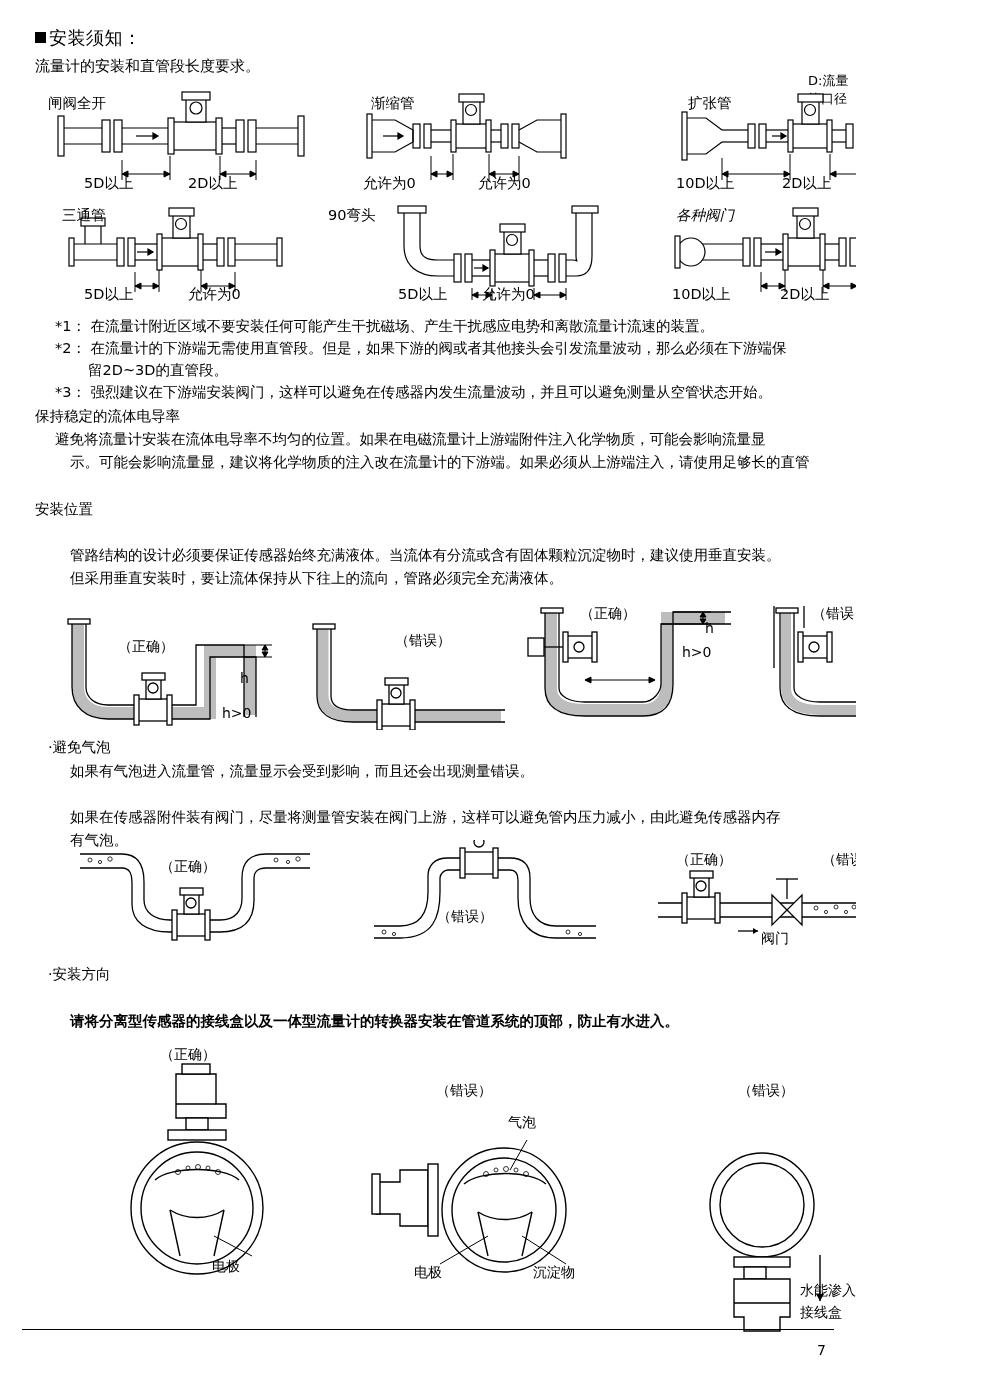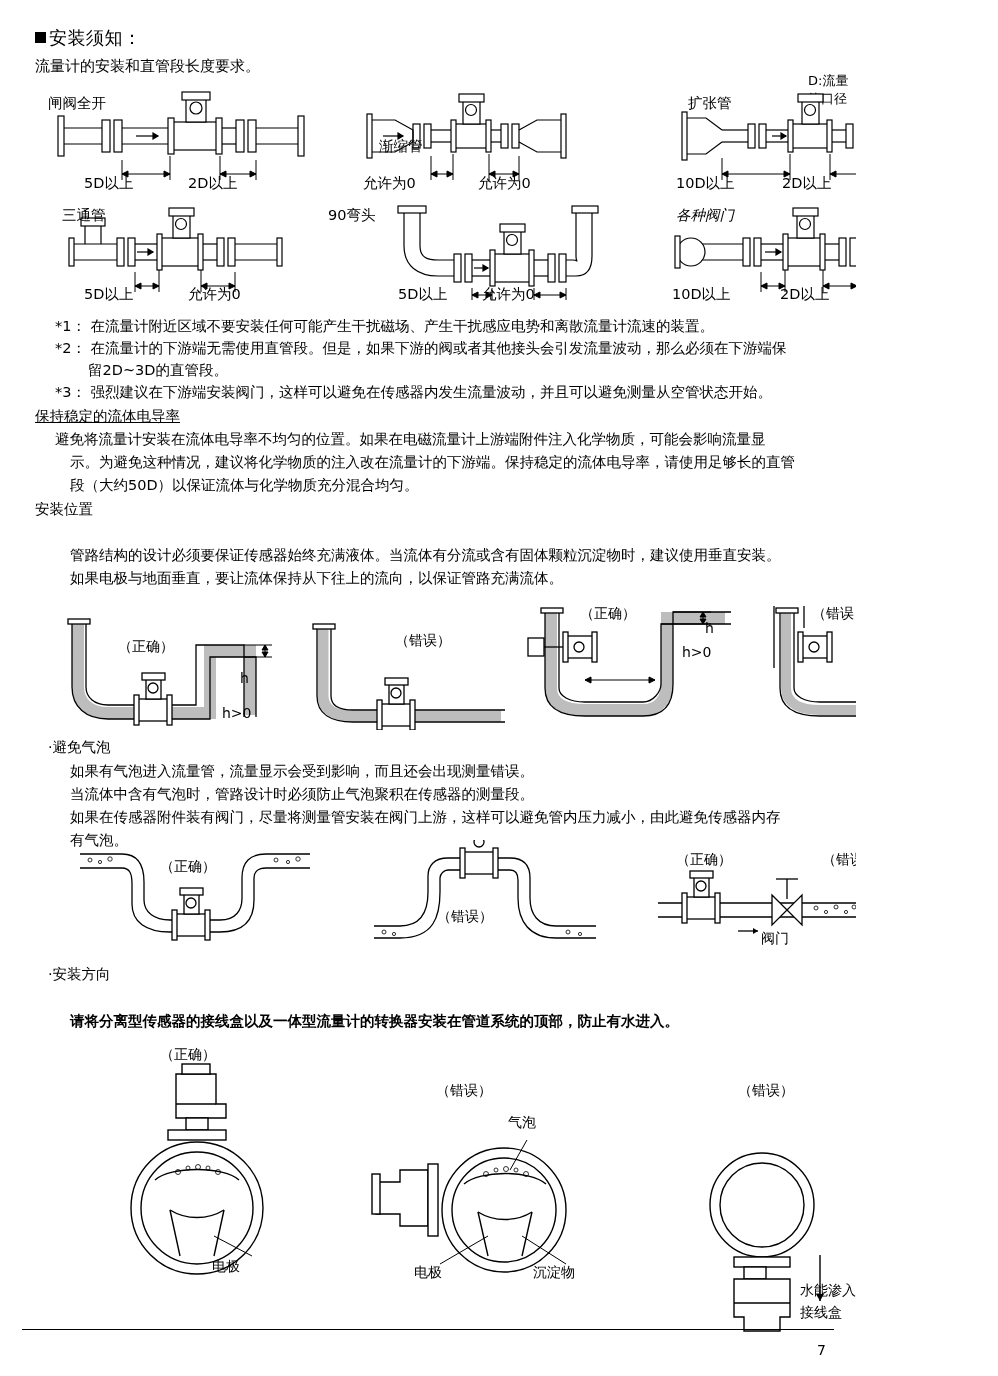--- a/index.html
+++ b/index.html
@@ -108,21 +108,21 @@
           <line x1="164" y1="68" x2="164" y2="92"></line>
         <line x1="76" y1="86" x2="98" y2="86"></line>
           <line x1="134" y1="86" x2="164" y2="86"></line>
         <path d="M76 86 l6 -3 v6 z" fill="#000"></path>
           <path d="M98 86 l-6 -3 v6 z" fill="#000"></path>
         <path d="M134 86 l6 -3 v6 z" fill="#000"></path>
           <path d="M164 86 l-6 -3 v6 z" fill="#000"></path>
       </g>
     </svg>
   </div>
-  <div class="cap" style="left:379px;top:94px;margin-top:43px;">渐缩管</div>
+  <div class="cap" style="left:371px;top:94px;">渐缩管</div>
   <div class="cap" style="left:363px;top:174px;">允许为0</div>
   <div class="cap" style="left:478px;top:174px;">允许为0</div>
 
   <div class="dg" style="left:660px;top:88px;">
     <svg width="280" height="105" viewBox="0 0 280 105">
       <g stroke="#000" fill="none" stroke-width="1.2">
         <rect x="88" y="36" width="7" height="24" fill="#fff"></rect>
         <rect x="99" y="36" width="7" height="24" fill="#fff"></rect>
         <rect x="186" y="36" width="7" height="24" fill="#fff"></rect>
         <rect x="197" y="36" width="7" height="24" fill="#fff"></rect>
@@ -301,28 +301,27 @@
   </div>
   <div class="cap" style="left:676px;top:206px;font-style:italic;">各种阀门</div>
   <div class="cap" style="left:672px;top:285px;">10D以上</div>
   <div class="cap" style="left:780px;top:285px;">2D以上</div>
 
   <div class="note" style="left:55px;top:315px;">*1： 在流量计附近区域不要安装任何可能产生干扰磁场、产生干扰感应电势和离散流量计流速的装置。</div>
   <div class="note" style="left:55px;top:337px;">*2： 在流量计的下游端无需使用直管段。但是，如果下游的阀或者其他接头会引发流量波动，那么必须在下游端保</div>
   <div class="note" style="left:88px;top:359px;">留2D~3D的直管段。</div>
   <div class="note" style="left:55px;top:381px;">*3： 强烈建议在下游端安装阀门，这样可以避免在传感器内发生流量波动，并且可以避免测量从空管状态开始。</div>
 
-  <div class="note" style="left:35px;top:405px;text-decoration:underline;">保持稳定的流体电导率</div>
+  <div class="note" style="left:35px;top:405px;">保持稳定的流体电导率</div>
   <div class="note" style="left:55px;top:428px;">避免将流量计安装在流体电导率不均匀的位置。如果在电磁流量计上游端附件注入化学物质，可能会影响流量显</div>
-  <div class="note" style="left:70px;top:451px;">示。为避免这种情况，建议将化学物质的注入改在流量计的下游端。保持稳定的流体电导率，请使用足够长的直管</div>
-  <div class="note" style="left:70px;top:474px;">段（大约50D）以保证流体与化学物质充分混合均匀。</div>
+  <div class="note" style="left:70px;top:451px;">示。可能会影响流量显，建议将化学物质的注入改在流量计的下游端。如果必须从上游端注入，请使用足够长的直管</div>
 
   <div class="note" style="left:35px;top:498px;">安装位置</div>
   <div class="note" style="left:70px;top:544px;">管路结构的设计必须要保证传感器始终充满液体。当流体有分流或含有固体颗粒沉淀物时，建议使用垂直安装。</div>
-  <div class="note" style="left:70px;top:567px;">如果电极与地面垂直，要让流体保持从下往上的流向，以保证管路充满流体。</div>
+  <div class="note" style="left:70px;top:567px;">但采用垂直安装时，要让流体保持从下往上的流向，管路必须完全充满液体。</div>
 
   <div class="dg" style="left:60px;top:595px;">
     <svg width="230" height="135" viewBox="0 0 230 135">
       <path d="M18 28 L18 92 C18 108 30 118 48 118 L150 118 L150 56 L190 56 L190 120" fill="none" stroke="#bdbdbd" stroke-width="12"></path>
       <g stroke="#000" fill="none" stroke-width="1.3">
         <path d="M12 28 L12 92 C12 112 26 124 48 124 L150 124 L150 62 L196 62 L196 122"></path>
         <path d="M26 28 L26 92 C26 102 34 110 48 110 L136 110 L136 50 L184 50 L184 122"></path>
         <rect x="8" y="24" width="22" height="5" fill="#fff"></rect>
 
         <rect x="76" y="104" width="34" height="22" fill="#fff"></rect>
@@ -406,21 +405,20 @@
         <circle cx="54" cy="55" r="5" fill="#fff"></circle>
         <line x1="14" y1="14" x2="14" y2="76"></line>
         <line x1="44" y1="14" x2="44" y2="36"></line>
       </g>
     </svg>
   </div>
   <div class="cap-s" style="left:812px;top:605px;">（错误）</div>
 
   <div class="note" style="left:48px;top:736px;">·避免气泡</div>
   <div class="note" style="left:70px;top:760px;">如果有气泡进入流量管，流量显示会受到影响，而且还会出现测量错误。</div>
-  <div class="note" style="left:70px;top:783px;">当流体中含有气泡时，管路设计时必须防止气泡聚积在传感器的测量段。</div>
   <div class="note" style="left:70px;top:806px;">如果在传感器附件装有阀门，尽量将测量管安装在阀门上游，这样可以避免管内压力减小，由此避免传感器内存</div>
   <div class="note" style="left:70px;top:829px;">有气泡。</div>
 
   <div class="dg" style="left:70px;top:848px;">
     <svg width="250" height="100" viewBox="0 0 250 100">
       <g stroke="#000" fill="none" stroke-width="1.3">
         <path d="M10 6 L52 6 C70 6 74 20 74 34 L74 52 C74 64 84 72 100 72 L150 72 C166 72 172 62 172 50 L172 30 C172 14 180 6 196 6 L240 6"></path>
         <path d="M10 20 L52 20 C60 20 62 26 62 36 L62 56 C62 74 76 84 100 84 L150 84 C174 84 184 72 184 52 L184 30 C184 24 188 20 196 20 L240 20"></path>
         <rect x="104" y="66" width="34" height="22" fill="#fff"></rect>
         <rect x="102" y="62" width="5" height="30" fill="#fff"></rect>

